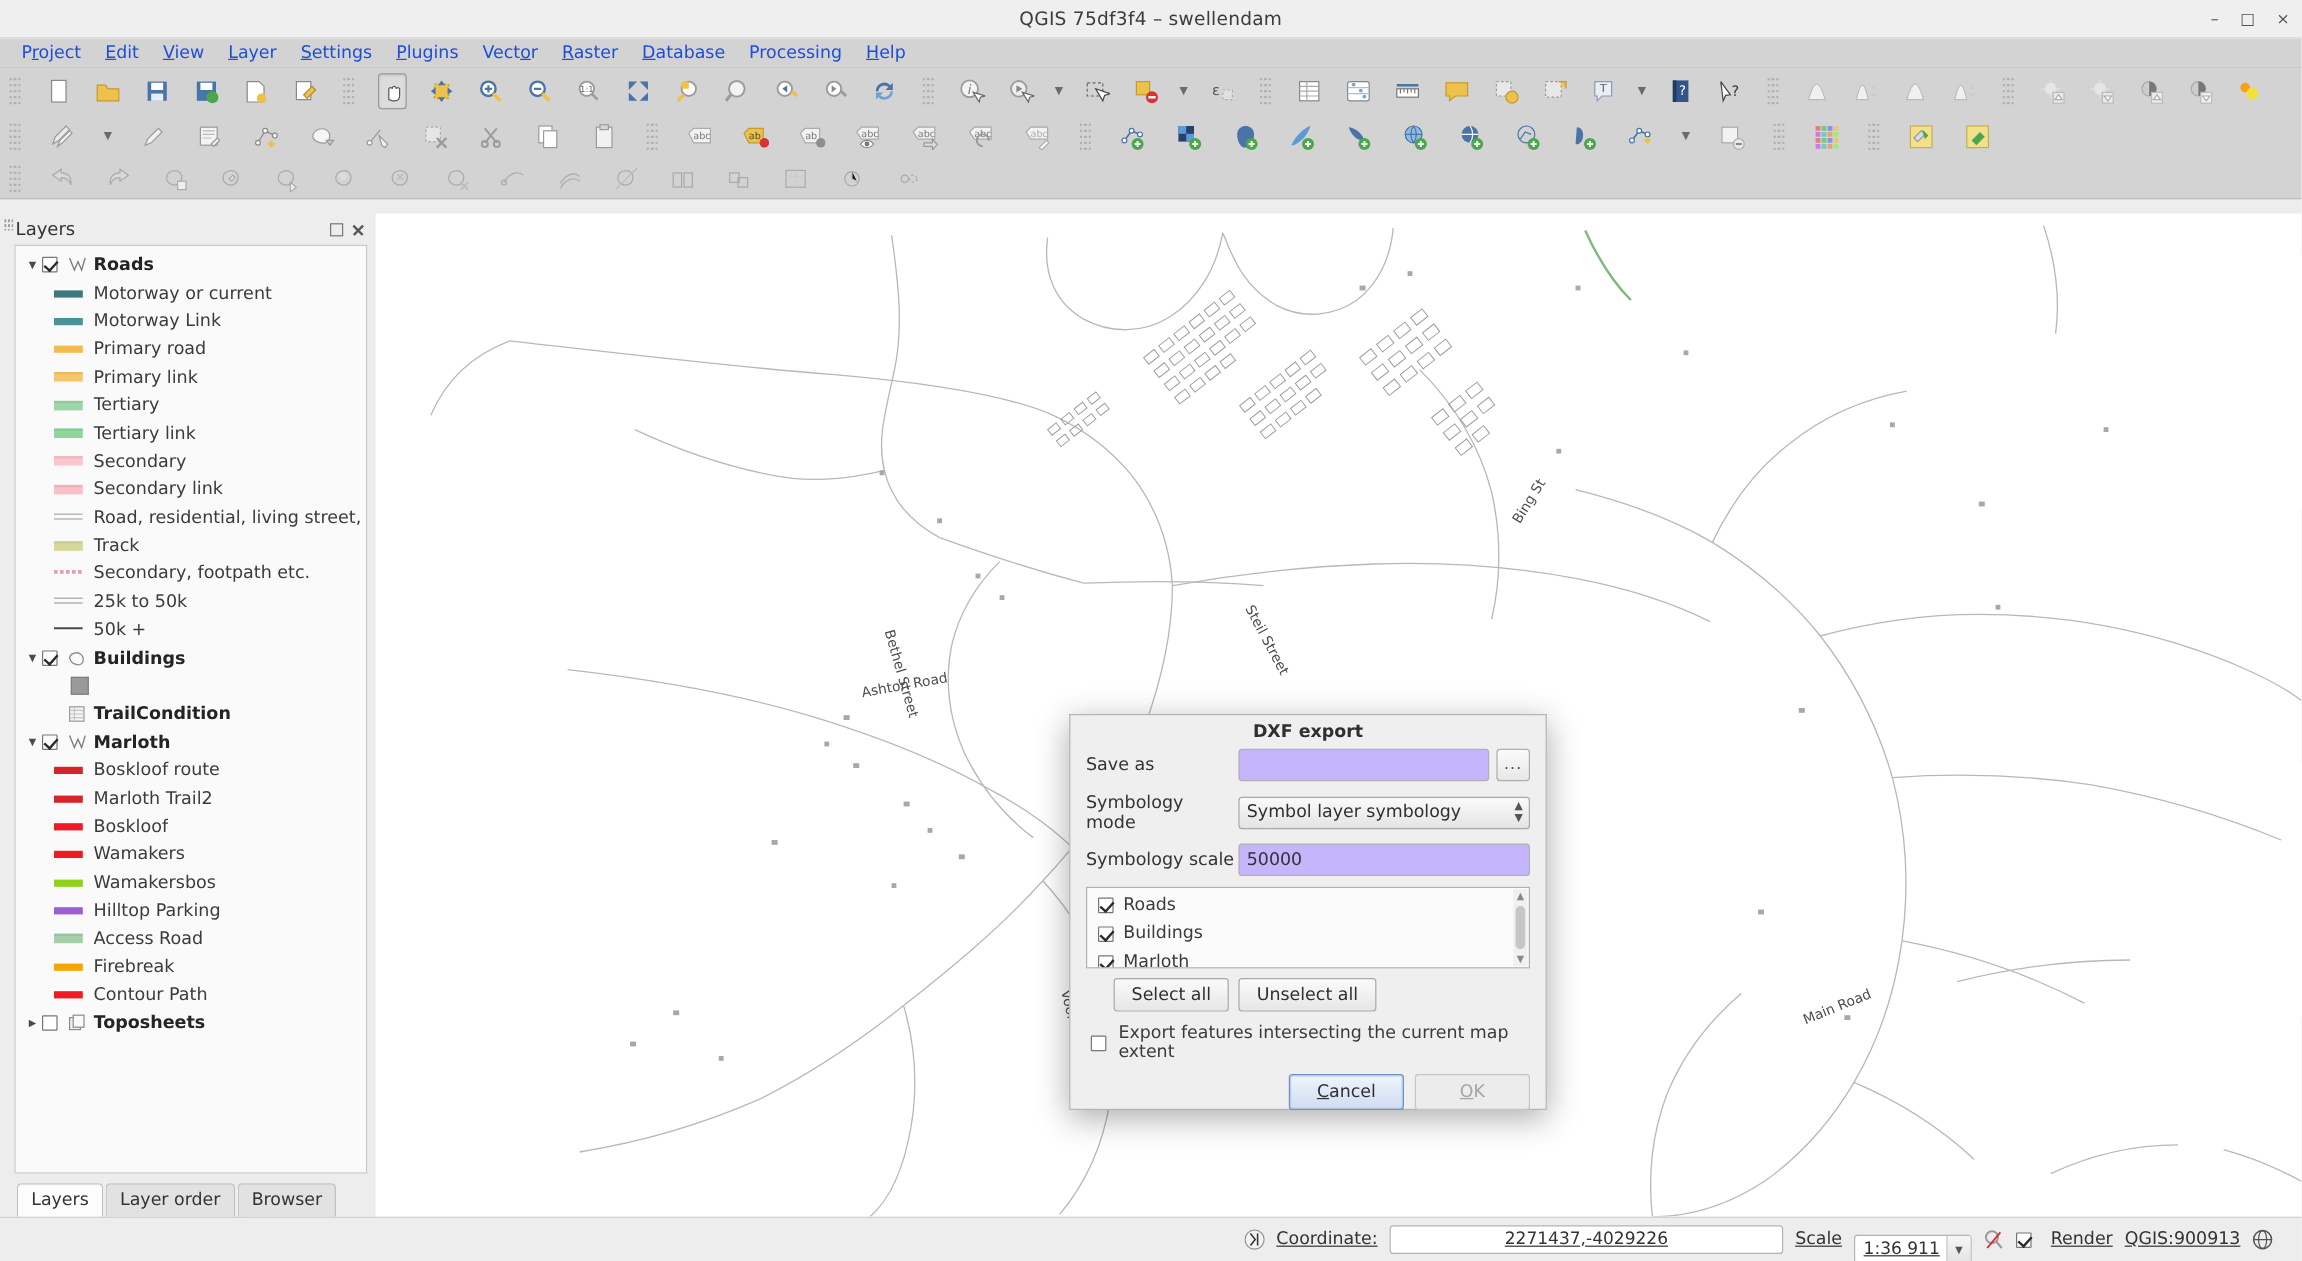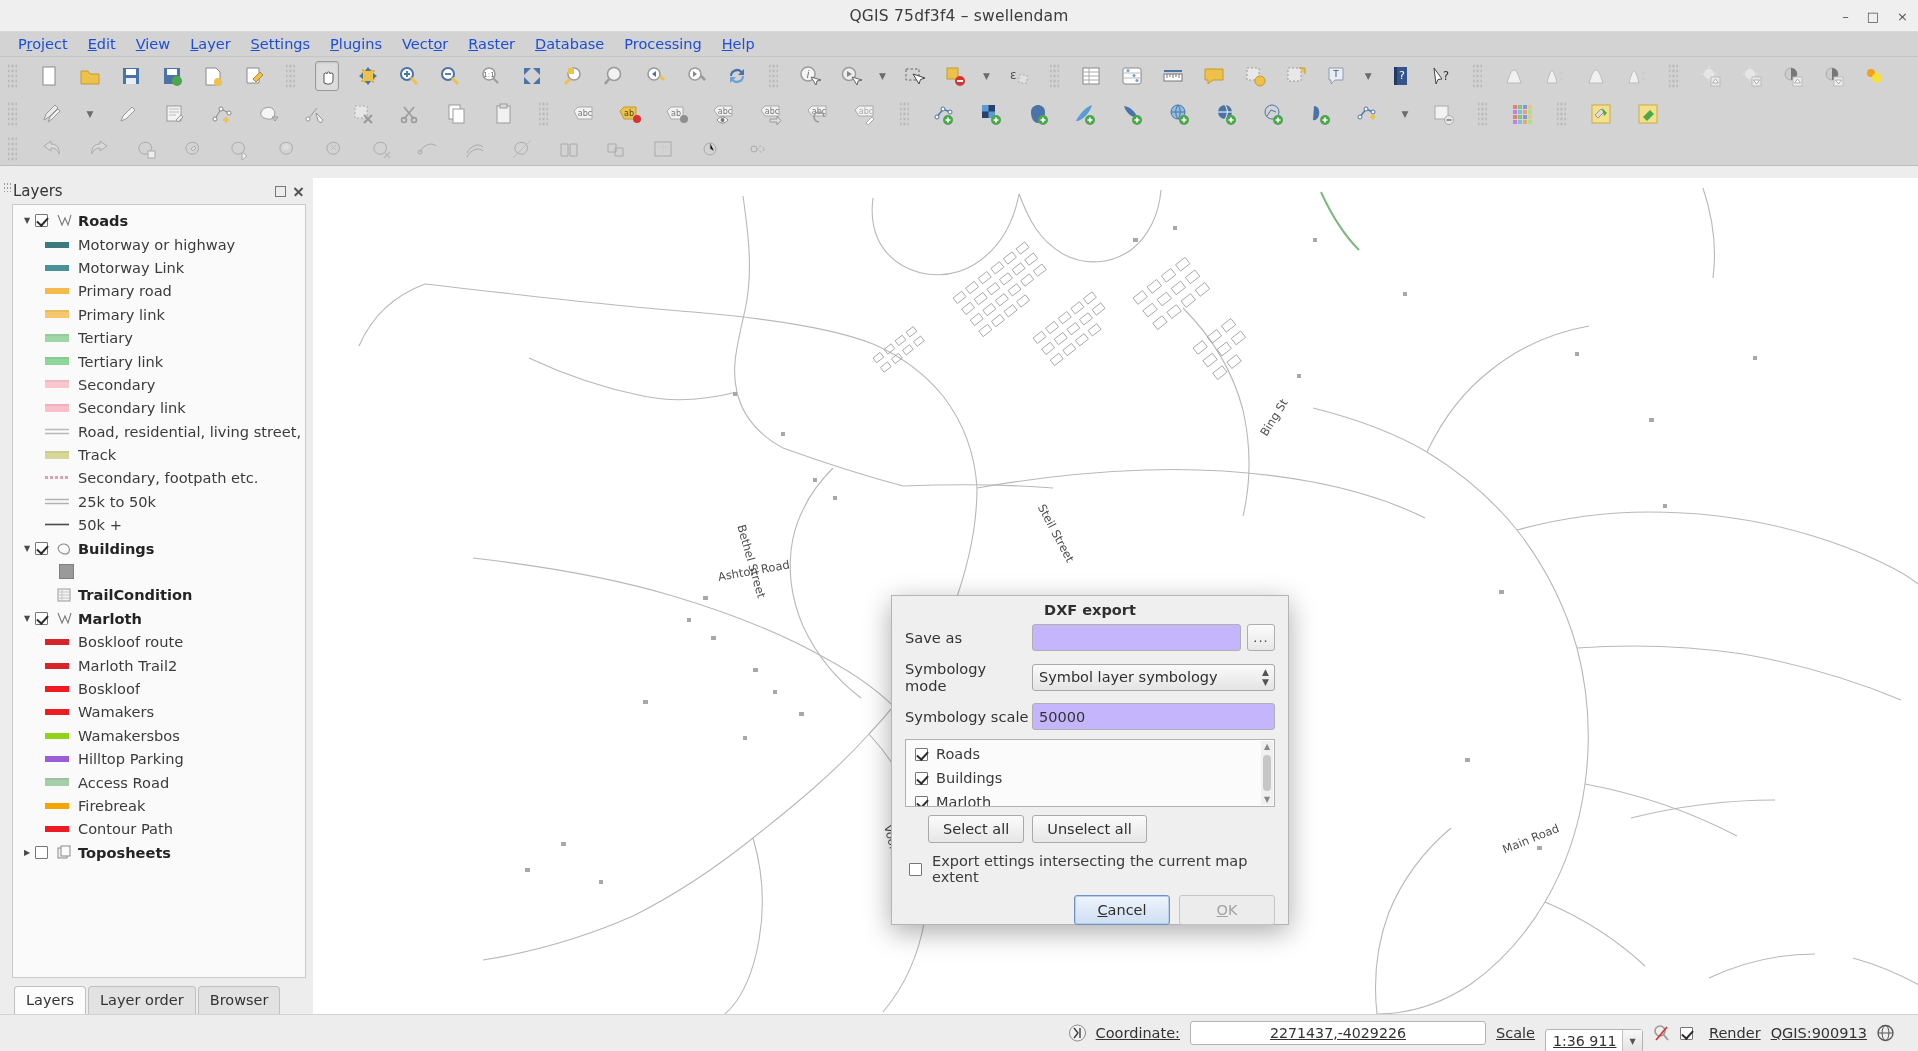--- a/index.html
+++ b/index.html
@@ -177,21 +177,21 @@
   .dlg-actions .btn { min-width: 96px; text-align: center; padding: 6px 14px; }
 
   
   .status {
     position: absolute; left: 0; right: 0; bottom: 0; height: 37px;
     background: #ededed; border-top: 1px solid #d2d2d2;
     display: flex; align-items: center; justify-content: flex-end;
     padding-right: 24px; gap: 10px; font-size: 14.5px; color: #333; text-decoration: underline;
   }
   .coordbox {
-    width: 296px; height: 24px; background: #fff; border: 1px solid #b3b3b3;
+    width: 328px; height: 24px; background: #fff; border: 1px solid #b3b3b3;
     border-radius: 3px; display: flex; align-items: center; justify-content: center;
     font-size: 14.2px; color: #333;
   }
   .scalebox {
     width: 98px; height: 24px; background: #fff; border: 1px solid #b3b3b3;
     border-radius: 3px; display: flex; align-items: center;
     padding-left: 7px; font-size: 14.2px; position: relative; margin-top: 16px;
   }
   .scalebox .dd { position: absolute; right: 0; top: 0; bottom: 0; width: 20px;
                   background: linear-gradient(#f7f7f7,#e3e3e3); border-left: 1px solid #c0c0c0;
@@ -862,21 +862,21 @@
             <span class="cbx on"></span>
             <span class="licon">
               <svg width="15" height="13" viewBox="0 0 15 13">
                 <path d="M1 1l4 10 3-7 3 7 3-10" fill="none" stroke="#7a7a7a" stroke-width="1.1"></path>
               </svg>
             </span>
             <span class="lbl">Roads</span>
           </div>
           <div class="trow">
             <span class="swatch" style="height:6px;background:#3c7a7e;margin-top:1px"></span>
-            <span class="lbl">Motorway or highway</span>
+            <span class="lbl">Motorway or current</span>
           </div>
           <div class="trow">
             <span class="swatch" style="height:6px;background:#4a9298;margin-top:1px"></span>
             <span class="lbl">Motorway Link</span>
           </div>
           <div class="trow">
             <span class="swatch" style="height:6px;background:#f5b94d;margin-top:1px"></span>
             <span class="lbl">Primary road</span>
           </div>
           <div class="trow">
@@ -1258,21 +1258,21 @@
           </div>
         </div>
 
         <div class="btnrow">
           <div class="btn">Select all</div>
           <div class="btn">Unselect all</div>
         </div>
 
         <div class="chkrow">
           <span class="cbx"></span>
-          <span>Export ettings intersecting the current map extent</span>
+          <span>Export features intersecting the current map extent</span>
         </div>
 
         <div class="dlg-actions">
           <div class="btn primary"><u>C</u><span id="cancelrest">ancel</span></div>
           <div class="btn disabled"><u>O</u><span id="okrest">K</span></div>
         </div>
 
       </div>
     </div>
 

